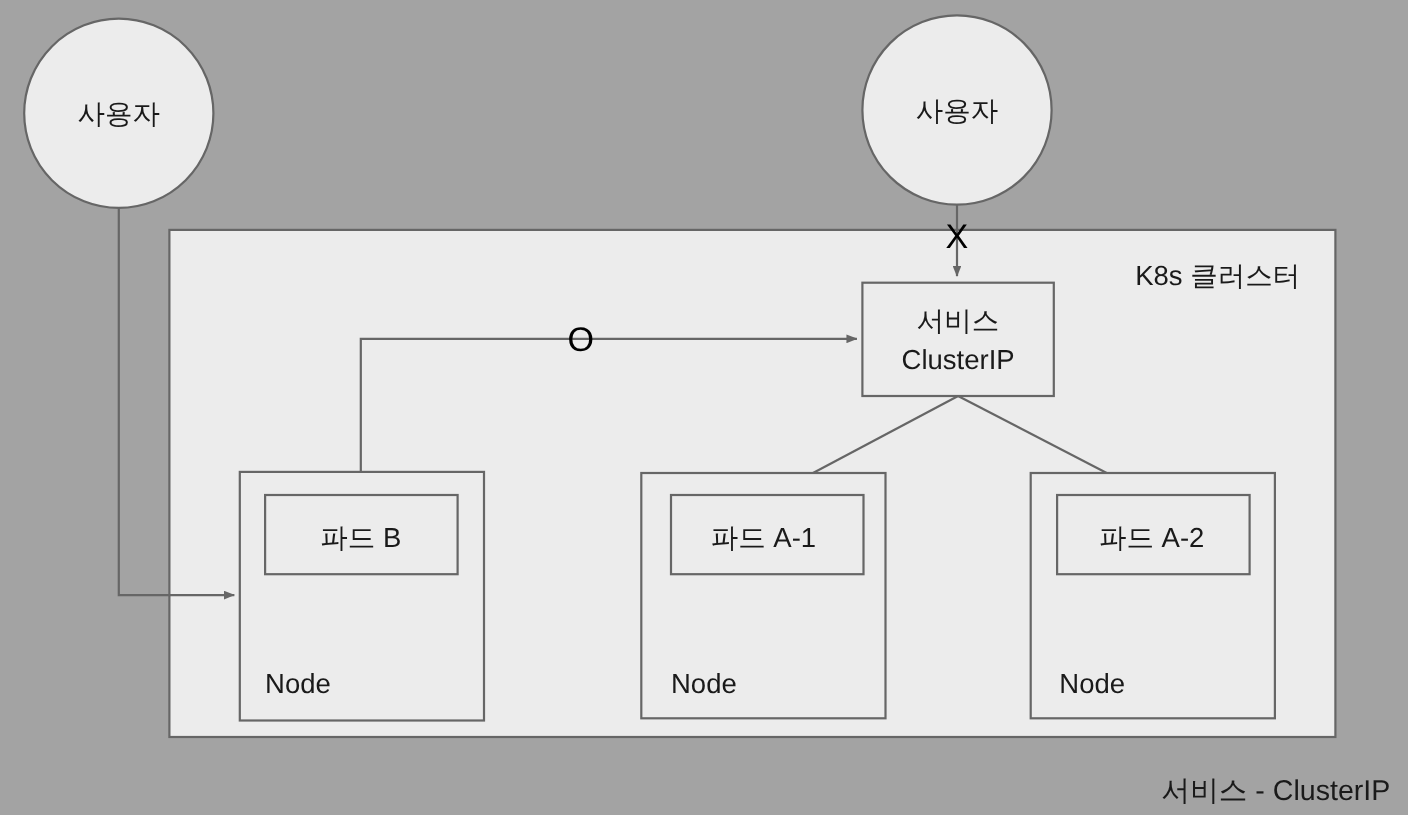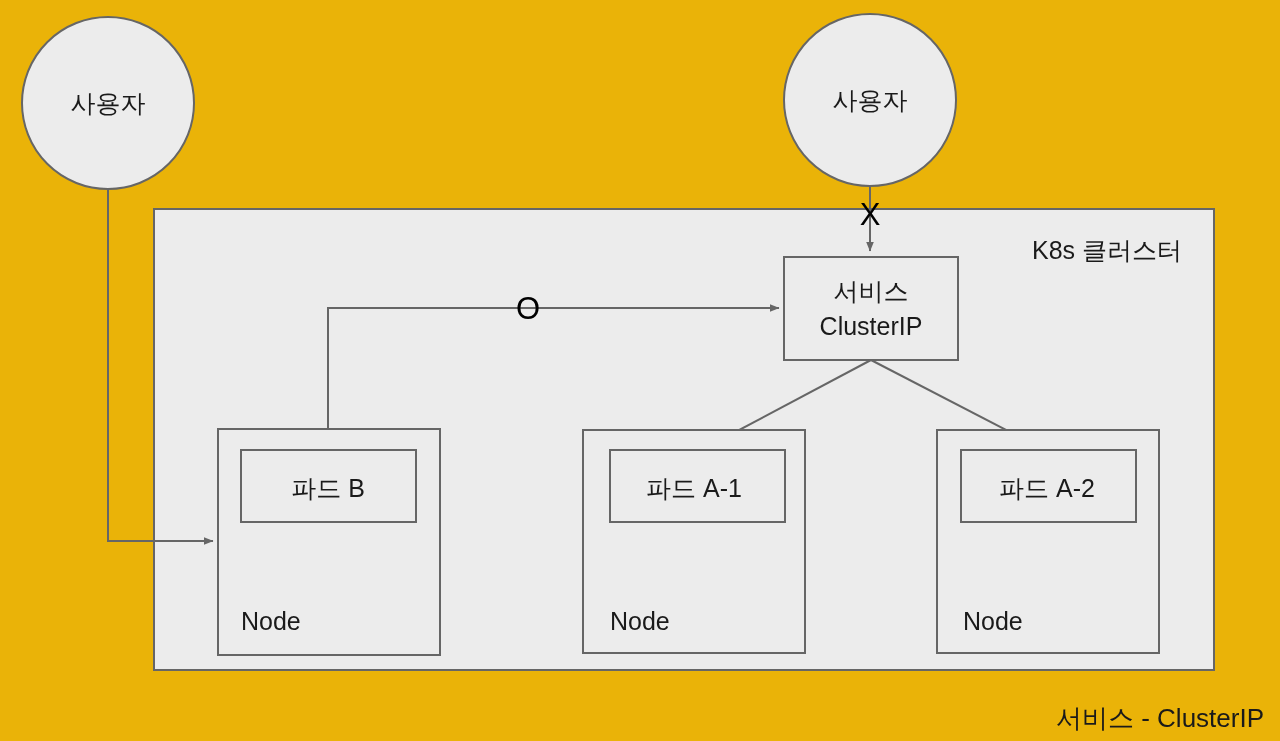--- a/index.html
+++ b/index.html
@@ -8,21 +8,21 @@
     padding: 0;
     background: #ececec;
   }
   body {
     font-family: "Liberation Sans", "DejaVu Sans", sans-serif;
   }
   #canvas {
     position: relative;
     width: 1280px;
     height: 741px;
-    background: #eab308;
+    background: #a3a3a3;
     overflow: hidden;
     text-decoration: underline;
   }
   #diagram-svg {
     position: absolute;
     top: 0;
     left: 0;
     width: 1280px;
     height: 741px;
   }

